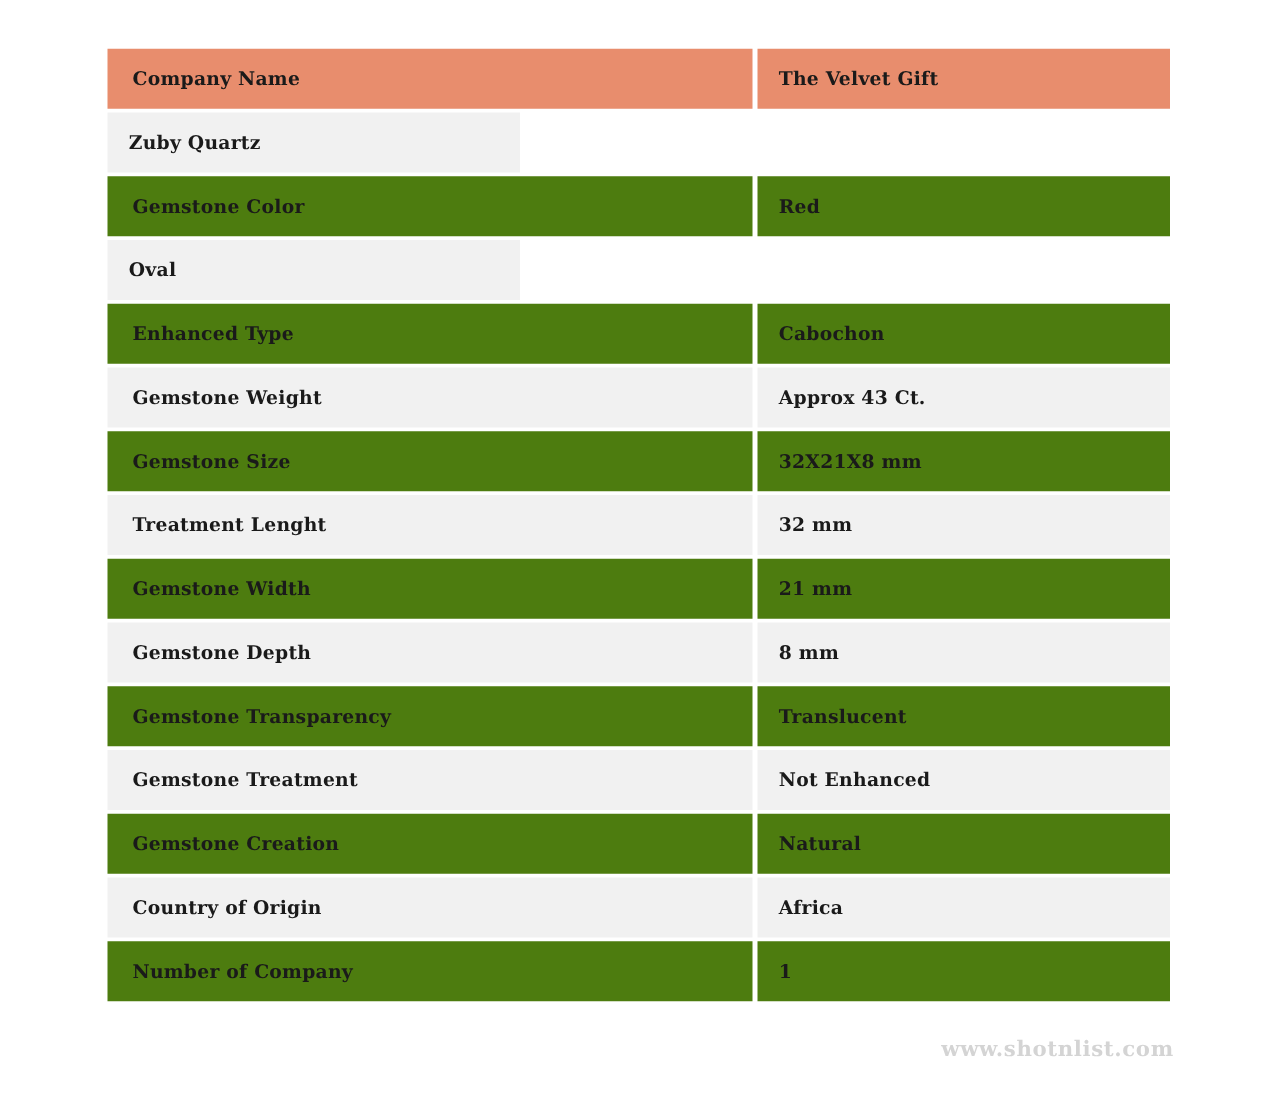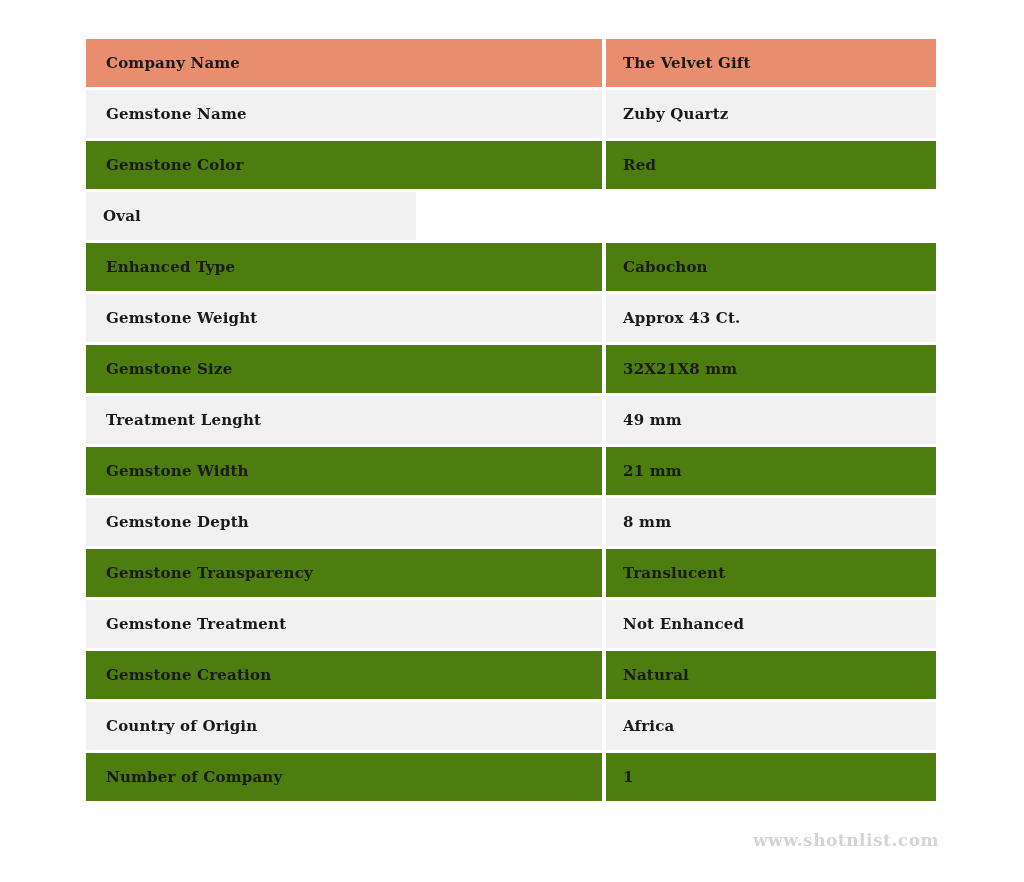--- a/index.html
+++ b/index.html
@@ -59,21 +59,20 @@
 <div class="page">
 
   <div class="spec-table">
 
     <div class="spec-row header-row">
       <div class="cell label-cell">Company Name</div>
       <div class="cell value-cell">The Velvet Gift</div>
     </div>
 
     <div class="spec-row alt">
-      <div class="cell label-cell">Gemstone Name</div>
       <div class="cell value-cell">Zuby Quartz</div>
     </div>
 
     <div class="spec-row plain">
       <div class="cell label-cell">Gemstone Color</div>
       <div class="cell value-cell">Red</div>
     </div>
 
     <div class="spec-row alt">
       <div class="cell value-cell">Oval</div>
@@ -89,21 +88,21 @@
       <div class="cell value-cell">Approx 43 Ct.</div>
     </div>
 
     <div class="spec-row plain">
       <div class="cell label-cell">Gemstone Size</div>
       <div class="cell value-cell">32X21X8 mm</div>
     </div>
 
     <div class="spec-row alt">
       <div class="cell label-cell">Treatment Lenght</div>
-      <div class="cell value-cell">49 mm</div>
+      <div class="cell value-cell">32 mm</div>
     </div>
 
     <div class="spec-row plain">
       <div class="cell label-cell">Gemstone Width</div>
       <div class="cell value-cell">21 mm</div>
     </div>
 
     <div class="spec-row alt">
       <div class="cell label-cell">Gemstone Depth</div>
       <div class="cell value-cell">8 mm</div>

